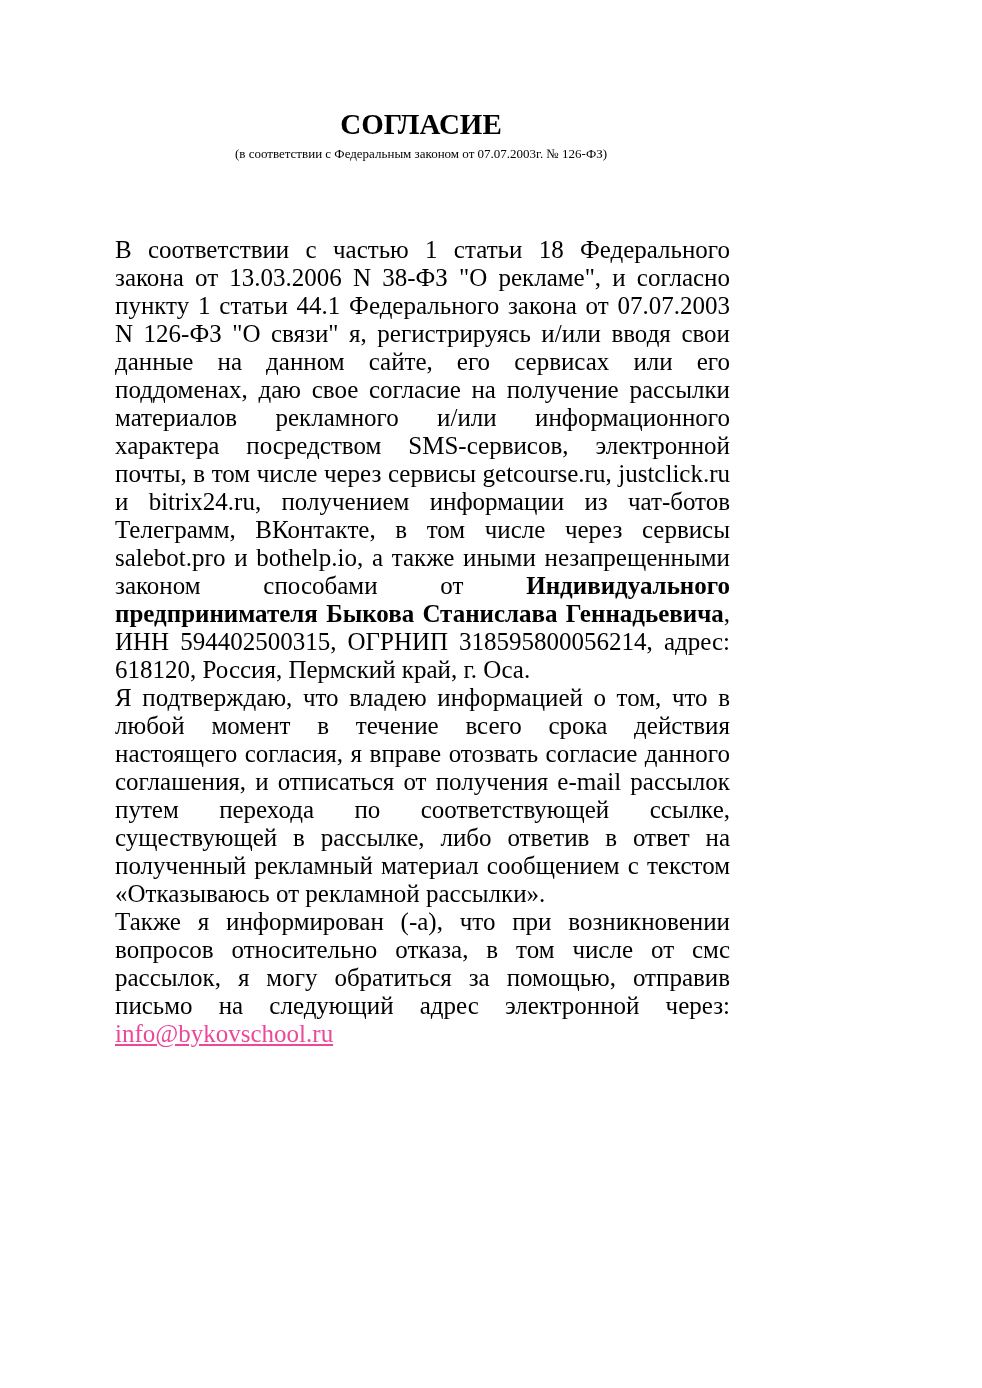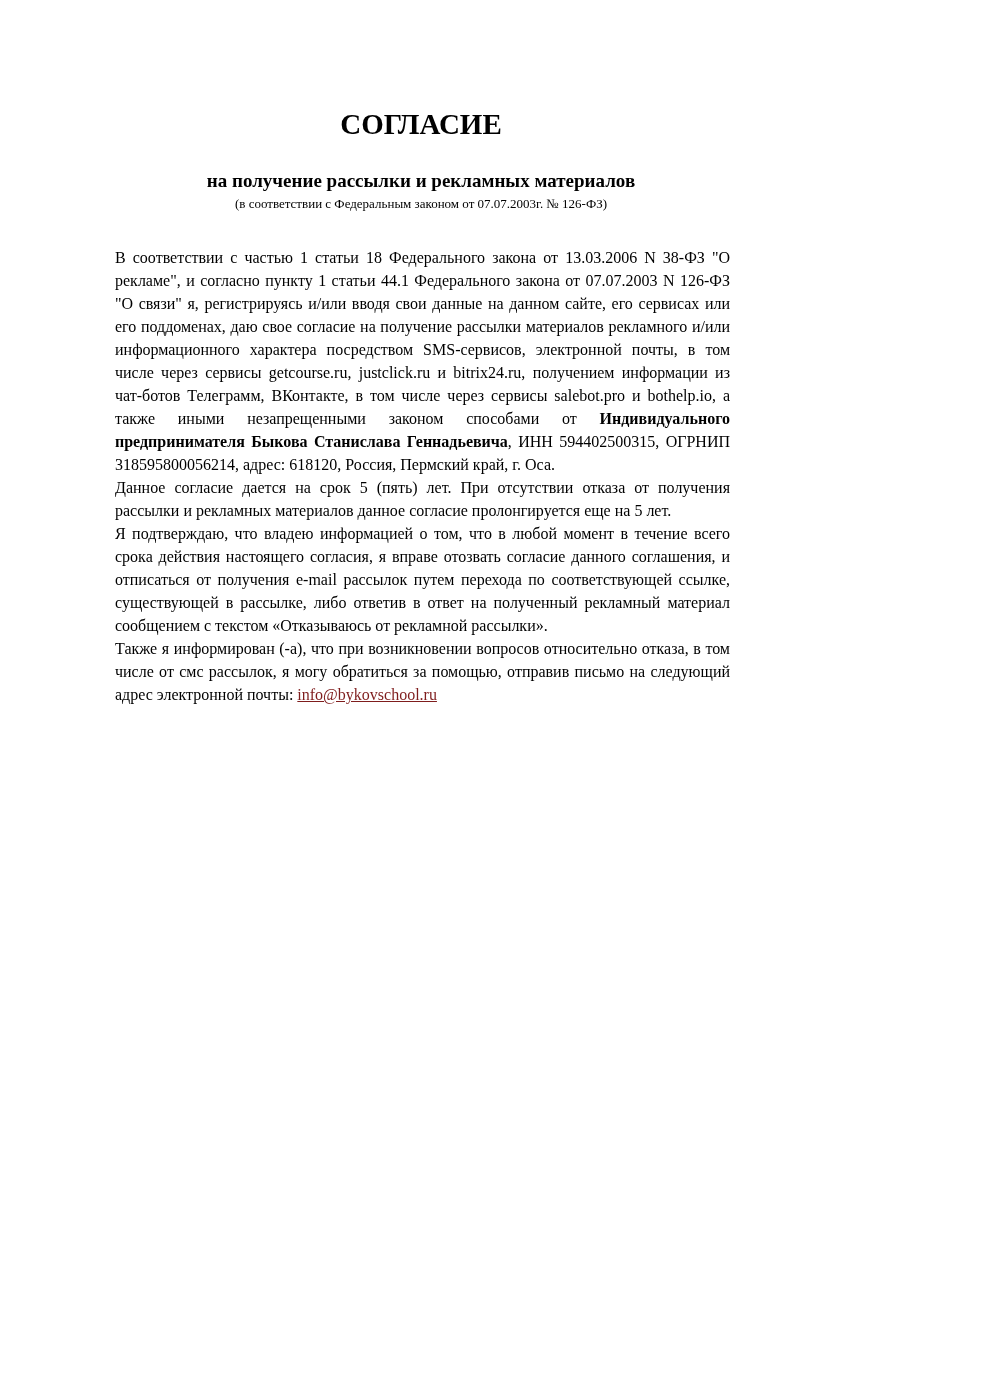--- a/index.html
+++ b/index.html
@@ -31,55 +31,53 @@
     font-size: 19px;
     line-height: 23px;
     font-weight: bold;
   }
   .doc-subtitle-note {
     font-size: 13px;
     line-height: 23px;
     font-weight: normal;
   }
   .doc-body {
-    margin: 31px 112px 0 115px;
-    font-size: 16px;
-    line-height: 23px;
+    margin: 71px 112px 0 115px;
+    font-size: 25px;
+    line-height: 28px;
     text-align: justify;
   }
   .doc-body p {
     margin: 0;
     padding: 0;
   }
   .bold {
     font-weight: bold;
   }
   a.email-link {
-    color: #7f1d1d;
+    color: #ec4899;
     text-decoration: underline;
     cursor: pointer;
   }
 </style>
 </head>
 <body>
 
 <div class="page">
 
   <div class="doc-header">
     <h1 class="doc-title">СОГЛАСИЕ</h1>
-    <div class="doc-subtitle">на получение рассылки и рекламных материалов</div>
     <div class="doc-subtitle-note">(в соответствии с Федеральным законом от 07.07.2003г. № 126-ФЗ)</div>
   </div>
 
   <div class="doc-body">
 
     <p><span>В соответствии с частью 1 статьи 18 Федерального закона от 13.03.2006 N 38-ФЗ "О рекламе", и согласно пункту 1 статьи 44.1 Федерального закона от 07.07.2003 N 126-ФЗ "О связи" я, регистрируясь и/или вводя свои данные на данном сайте, его сервисах или его поддоменах, даю свое согласие на получение рассылки материалов рекламного и/или информационного характера посредством SMS-сервисов, электронной почты, в том числе через сервисы getcourse.ru, justclick.ru и bitrix24.ru, получением информации из чат-ботов Телеграмм, ВКонтакте, в том числе через сервисы salebot.pro и bothelp.io, а также иными незапрещенными законом способами от </span><span class="bold">Индивидуального предпринимателя Быкова Станислава Геннадьевича</span><span>, ИНН 594402500315, ОГРНИП 318595800056214, адрес: 618120, Россия, Пермский край, г. Оса.</span></p>
 
 
-    <p>Данное согласие дается на срок 5 (пять) лет. При отсутствии отказа от получения рассылки и рекламных материалов данное согласие пролонгируется еще на 5 лет.</p>
 
     <p>Я подтверждаю, что владею информацией о том, что в любой момент в течение всего срока действия настоящего согласия, я вправе отозвать согласие данного соглашения, и отписаться от получения e-mail рассылок путем перехода по соответствующей ссылке, существующей в рассылке, либо ответив в ответ на полученный рекламный материал сообщением с текстом «Отказываюсь от рекламной рассылки».</p>
 
-    <p><span>Также я информирован (-а), что при возникновении вопросов относительно отказа, в том числе от смс рассылок, я могу обратиться за помощью, отправив письмо на следующий адрес электронной почты: </span><a class="email-link" href="#">info@bykovschool.ru</a></p>
+    <p><span>Также я информирован (-а), что при возникновении вопросов относительно отказа, в том числе от смс рассылок, я могу обратиться за помощью, отправив письмо на следующий адрес электронной через: </span><a class="email-link" href="#">info@bykovschool.ru</a></p>
 
   </div>
 
 </div>
 
 </body></html>

